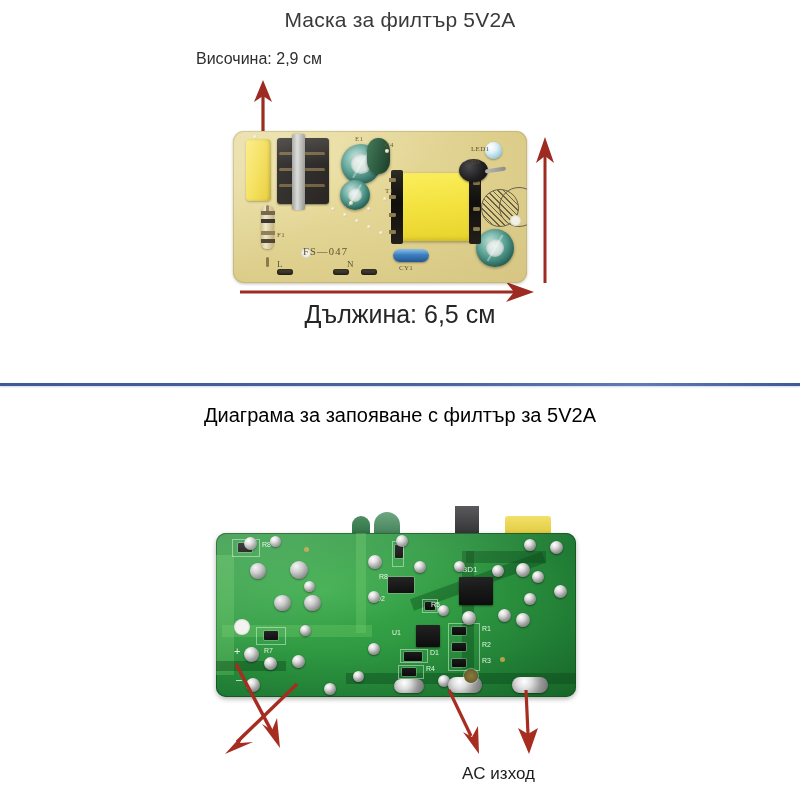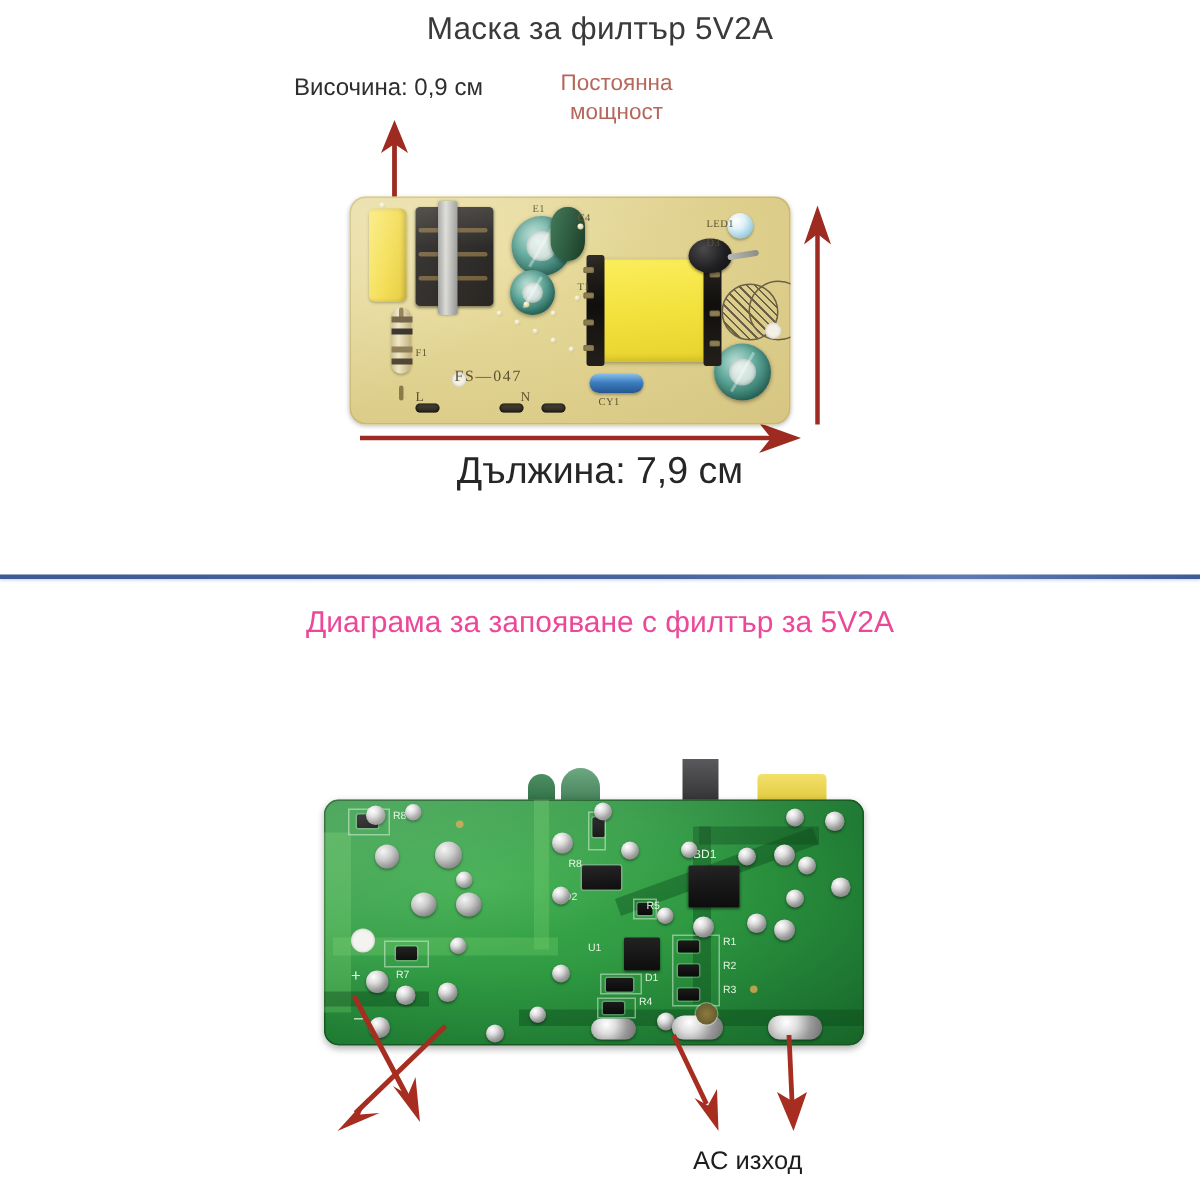--- a/index.html
+++ b/index.html
@@ -14,21 +14,21 @@
   
   .txt { position: absolute; white-space: nowrap; color: #2b2b2b; }
 
   .title-top     { left:0; top:8px;  width:800px; text-align:center; font-size:21px; color:#3a3a3a; letter-spacing:.2px; }
   .label-height  { left:196px; top:50px; font-size:16px; color:#2e2e2e; }
   .label-power   { left:355px; top:46px; width:112px; text-align:center; font-size:15px; line-height:19px;
                    color:#b5675b; white-space:normal; }
   .label-width   { left:424px; top:97px; font-size:18px; color:#2e2e2e; }
   .label-length  { left:0; top:300px; width:800px; text-align:center; font-size:25px; color:#262626; }
 
-  .title-bottom  { left:0; top:404px; width:800px; text-align:center; font-size:20px; color:#ec4899; }
+  .title-bottom  { left:0; top:404px; width:800px; text-align:center; font-size:20px; color:#000000; }
 
   .label-dc      { left:186px; top:756px; font-size:32px; color:#1d1d1d; }
   .label-ac      { left:462px; top:764px; font-size:17px; color:#1d1d1d; }
 
   
   .divider { position:absolute; left:0; top:383px; width:800px; height:3px;
              background:linear-gradient(90deg,#3d5a96 0%, #4a64a0 55%, #5f7ab4 80%, #3d5a96 100%);
              box-shadow:0 1px 2px rgba(80,110,170,.28); }
 
   
@@ -150,23 +150,22 @@
      box-shadow:0 1px 2px rgba(0,0,0,.5); }
   .outline { position:absolute; border:1px solid rgba(225,245,225,.5); }
   .comp-top { position:absolute; }
 </style>
 </head>
 <body>
 
 <div id="page">
 
   <div class="txt title-top">Маска за филтър 5V2A</div>
-  <div class="txt label-height">Височина: 0,9 см</div>
-  <div class="txt label-power">Постоянна мощност</div>
-  <div class="txt label-length">Дължина: 7,9 см</div>
+  <div class="txt label-height">Височина: 2,9 см</div>
+  <div class="txt label-length">Дължина: 6,5 см</div>
 
   <svg class="arrow" style="left:243px; top:78px;" width="40" height="62" viewBox="0 0 40 62">
     <g fill="none" stroke="#9e2b21" stroke-width="3.2">
       <line x1="20" y1="60" x2="20" y2="12"></line>
     </g>
     <path d="M20 2 L29 24 L20 18 L11 24 Z" fill="#9e2b21"></path>
   </svg>
 
   <svg class="arrow" style="left:528px; top:133px;" width="34" height="152" viewBox="0 0 34 152">
     <g fill="none" stroke="#9e2b21" stroke-width="3">

